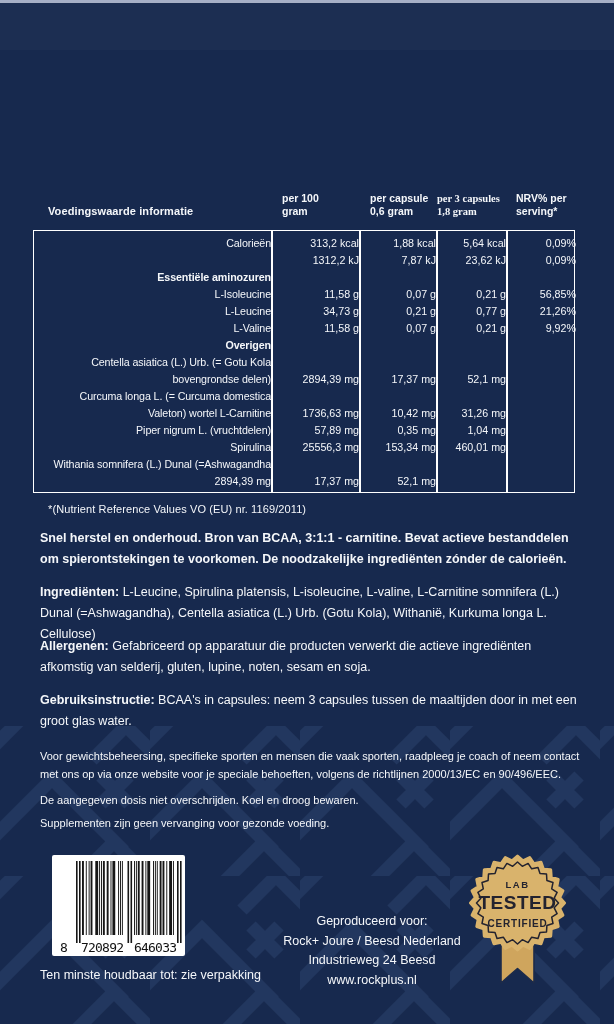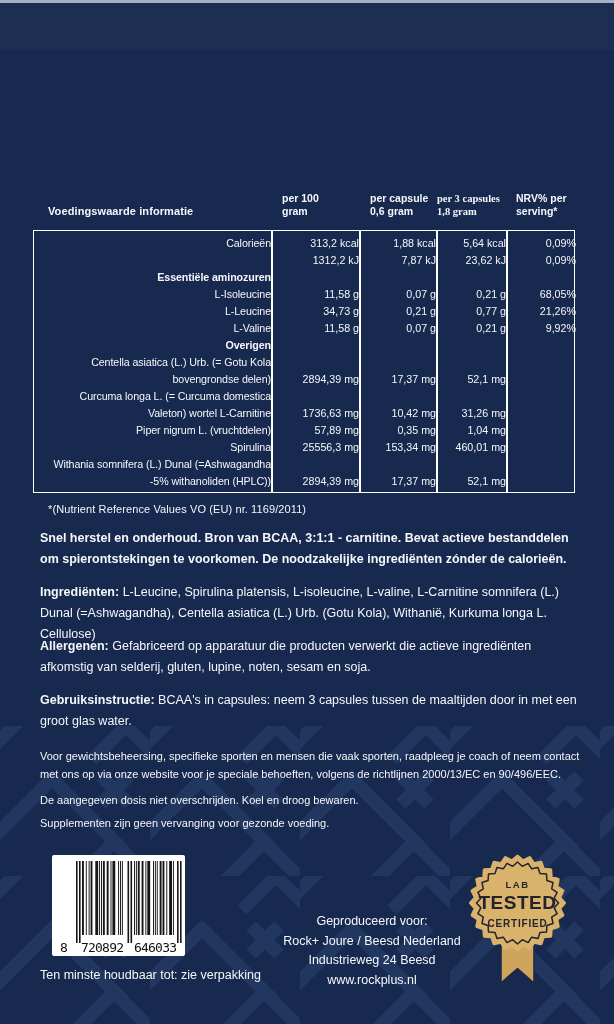--- a/index.html
+++ b/index.html
@@ -103,21 +103,21 @@
         <div class="cell val">0,09%</div>
         <div class="cell lbl bold">Essentiële aminozuren</div>
         <div class="cell val"></div>
         <div class="cell val"></div>
         <div class="cell val"></div>
         <div class="cell val"></div>
         <div class="cell lbl">L-Isoleucine</div>
         <div class="cell val">11,58 g</div>
         <div class="cell val">0,07 g</div>
         <div class="cell val">0,21 g</div>
-        <div class="cell val">68,05%</div>
+        <div class="cell val">56,85%</div>
         <div class="cell lbl">L-Leucine</div>
         <div class="cell val">34,73 g</div>
         <div class="cell val">0,21 g</div>
         <div class="cell val">0,77 g</div>
         <div class="cell val">21,26%</div>
         <div class="cell lbl">L-Valine</div>
         <div class="cell val">11,58 g</div>
         <div class="cell val">0,07 g</div>
         <div class="cell val">0,21 g</div>
         <div class="cell val">9,92%</div>
@@ -154,21 +154,20 @@
         <div class="cell lbl">Spirulina</div>
         <div class="cell val">25556,3 mg</div>
         <div class="cell val">153,34 mg</div>
         <div class="cell val">460,01 mg</div>
         <div class="cell val"></div>
         <div class="cell lbl">Withania somnifera (L.) Dunal (=Ashwagandha</div>
         <div class="cell val"></div>
         <div class="cell val"></div>
         <div class="cell val"></div>
         <div class="cell val"></div>
-        <div class="cell lbl">-5% withanoliden (HPLC))</div>
         <div class="cell val">2894,39 mg</div>
         <div class="cell val">17,37 mg</div>
         <div class="cell val">52,1 mg</div>
         <div class="cell val"></div>
       </div>
   </div>
 
   <div class="abs footnote">*(Nutrient Reference Values VO (EU) nr. 1169/2011)</div>
 
   <div class="abs para p-desc">Snel herstel en onderhoud. Bron van BCAA, 3:1:1 - carnitine. Bevat actieve bestanddelen om spierontstekingen te voorkomen. De noodzakelijke ingrediënten zónder de calorieën.</div>

